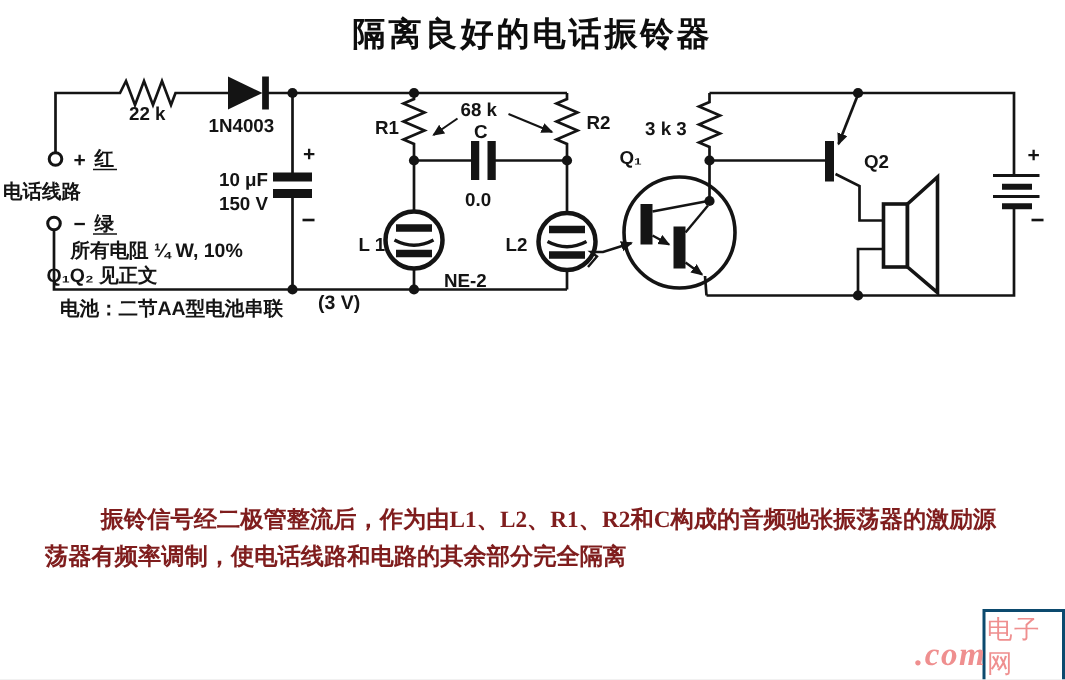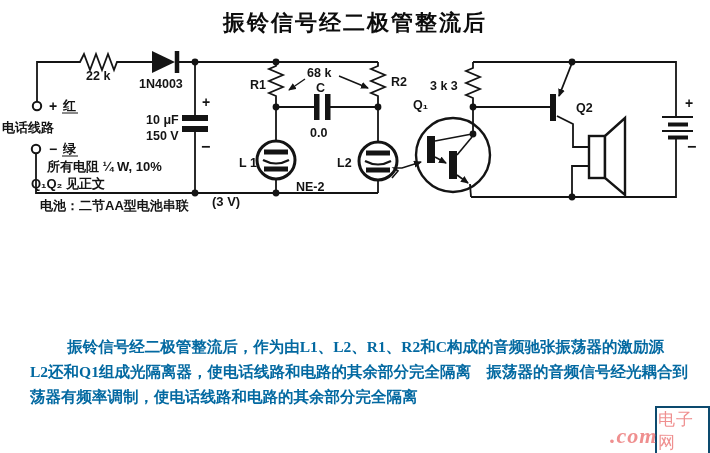--- a/index.html
+++ b/index.html
@@ -8,37 +8,37 @@
   .title{position:absolute;left:0;top:8px;width:100%;text-align:center;
          font-size:22px;font-weight:bold;letter-spacing:2px;color:#0d0d0d;}
   svg{position:absolute;left:0;top:0;}
   svg text{fill:#141414;}
   .lbl{font:bold 12.5px "Liberation Sans",sans-serif;}
   .lbl-cn{font:bold 13px "Liberation Sans",sans-serif;}
   .sign{font:bold 14px "Liberation Sans",sans-serif;}
   .sign-big{font:bold 16px "Liberation Sans",sans-serif;}
   .desc{position:absolute;left:30px;top:334px;width:656px;
         font-family:"Liberation Serif","DejaVu Serif",serif;
-        font-size:15.5px;line-height:25px;color:#0369a1;font-weight:bold;}
+        font-size:15.5px;line-height:25px;color:#7f1d1d;font-weight:bold;}
   .desc .ln{white-space:nowrap;}
   .desc .ln.first{text-indent:2.4em;}
   .wm{position:absolute;left:558px;top:402px;width:152px;height:50px;color:#ef8f8f;}
   .wm-brand{position:absolute;left:2px;top:0px;font-size:34px;line-height:34px;
             font-weight:800;letter-spacing:-2px;}
   .wm-site{position:absolute;left:97px;top:4px;font-size:17px;font-weight:normal;
            border:2px solid #0c4a6e;padding:0 1px;letter-spacing:1px;}
   .wm-domain{position:absolute;left:52px;top:21px;font-size:22px;font-weight:bold;
              font-style:italic;font-family:"Liberation Serif",serif;letter-spacing:1px;}
 </style>
 </head>
 <body>
 
 <div class="page">
 
-  <div class="title">振铃信号经二极管整流后</div>
+  <div class="title">隔离良好的电话振铃器</div>
 
   <svg width="710" height="453" viewBox="0 0 710 453">
     <defs>
       <marker id="arr" markerWidth="9" markerHeight="8" refX="7" refY="3.5" orient="auto" markerUnits="userSpaceOnUse">
         <path d="M0,0 L8,3.5 L0,7 z" fill="#141414"></path>
       </marker>
     </defs>
 
     <g stroke="#141414" stroke-width="1.8" fill="none">
 
@@ -186,21 +186,20 @@
     <text class="lbl" x="296" y="191">NE-2</text>
     <text class="lbl" x="413" y="109">Q₁</text>
     <text class="lbl" x="430" y="90">3 k 3</text>
     <text class="lbl" x="576" y="112">Q2</text>
     <text class="sign" x="685" y="108">+</text>
     <text class="sign-big" x="687" y="152">−</text>
   </svg>
 
   <div class="desc">
     <div class="ln first">振铃信号经二极管整流后，作为由L1、L2、R1、R2和C构成的音频驰张振荡器的激励源</div>
-    <div class="ln">L2还和Q1组成光隔离器，使电话线路和电路的其余部分完全隔离　振荡器的音频信号经光耦合到</div>
     <div class="ln">荡器有频率调制，使电话线路和电路的其余部分完全隔离</div>
   </div>
 
   <div class="wm">
     <span class="wm-site">电子网</span>
     <span class="wm-domain">.com</span>
   </div>
 
 </div>
 

